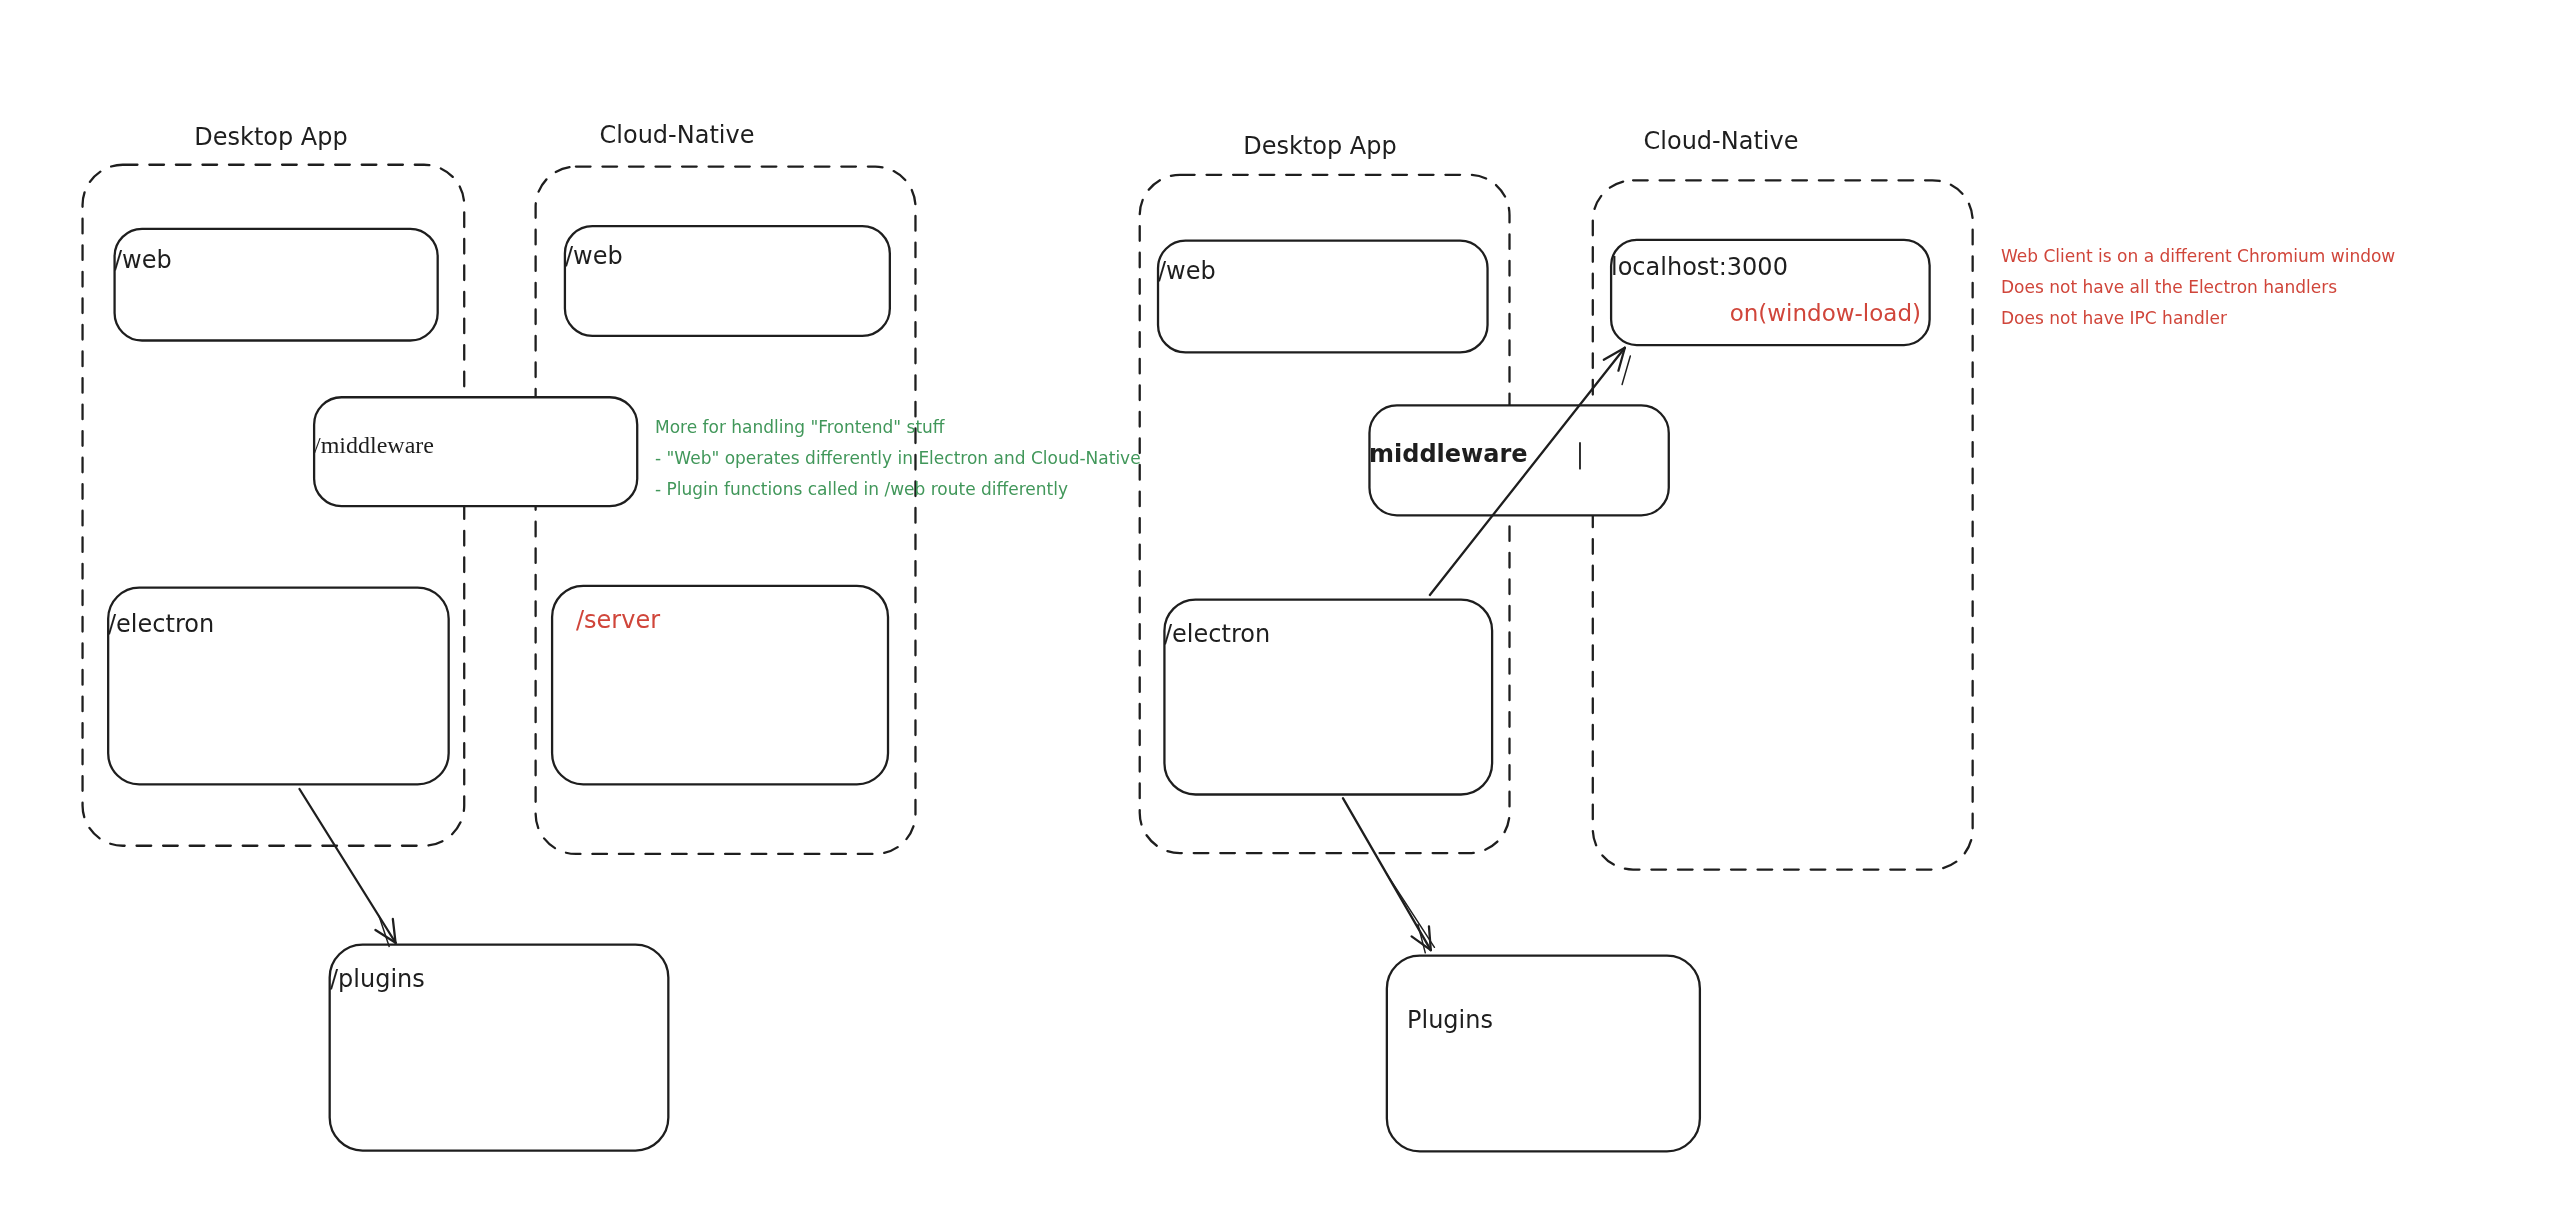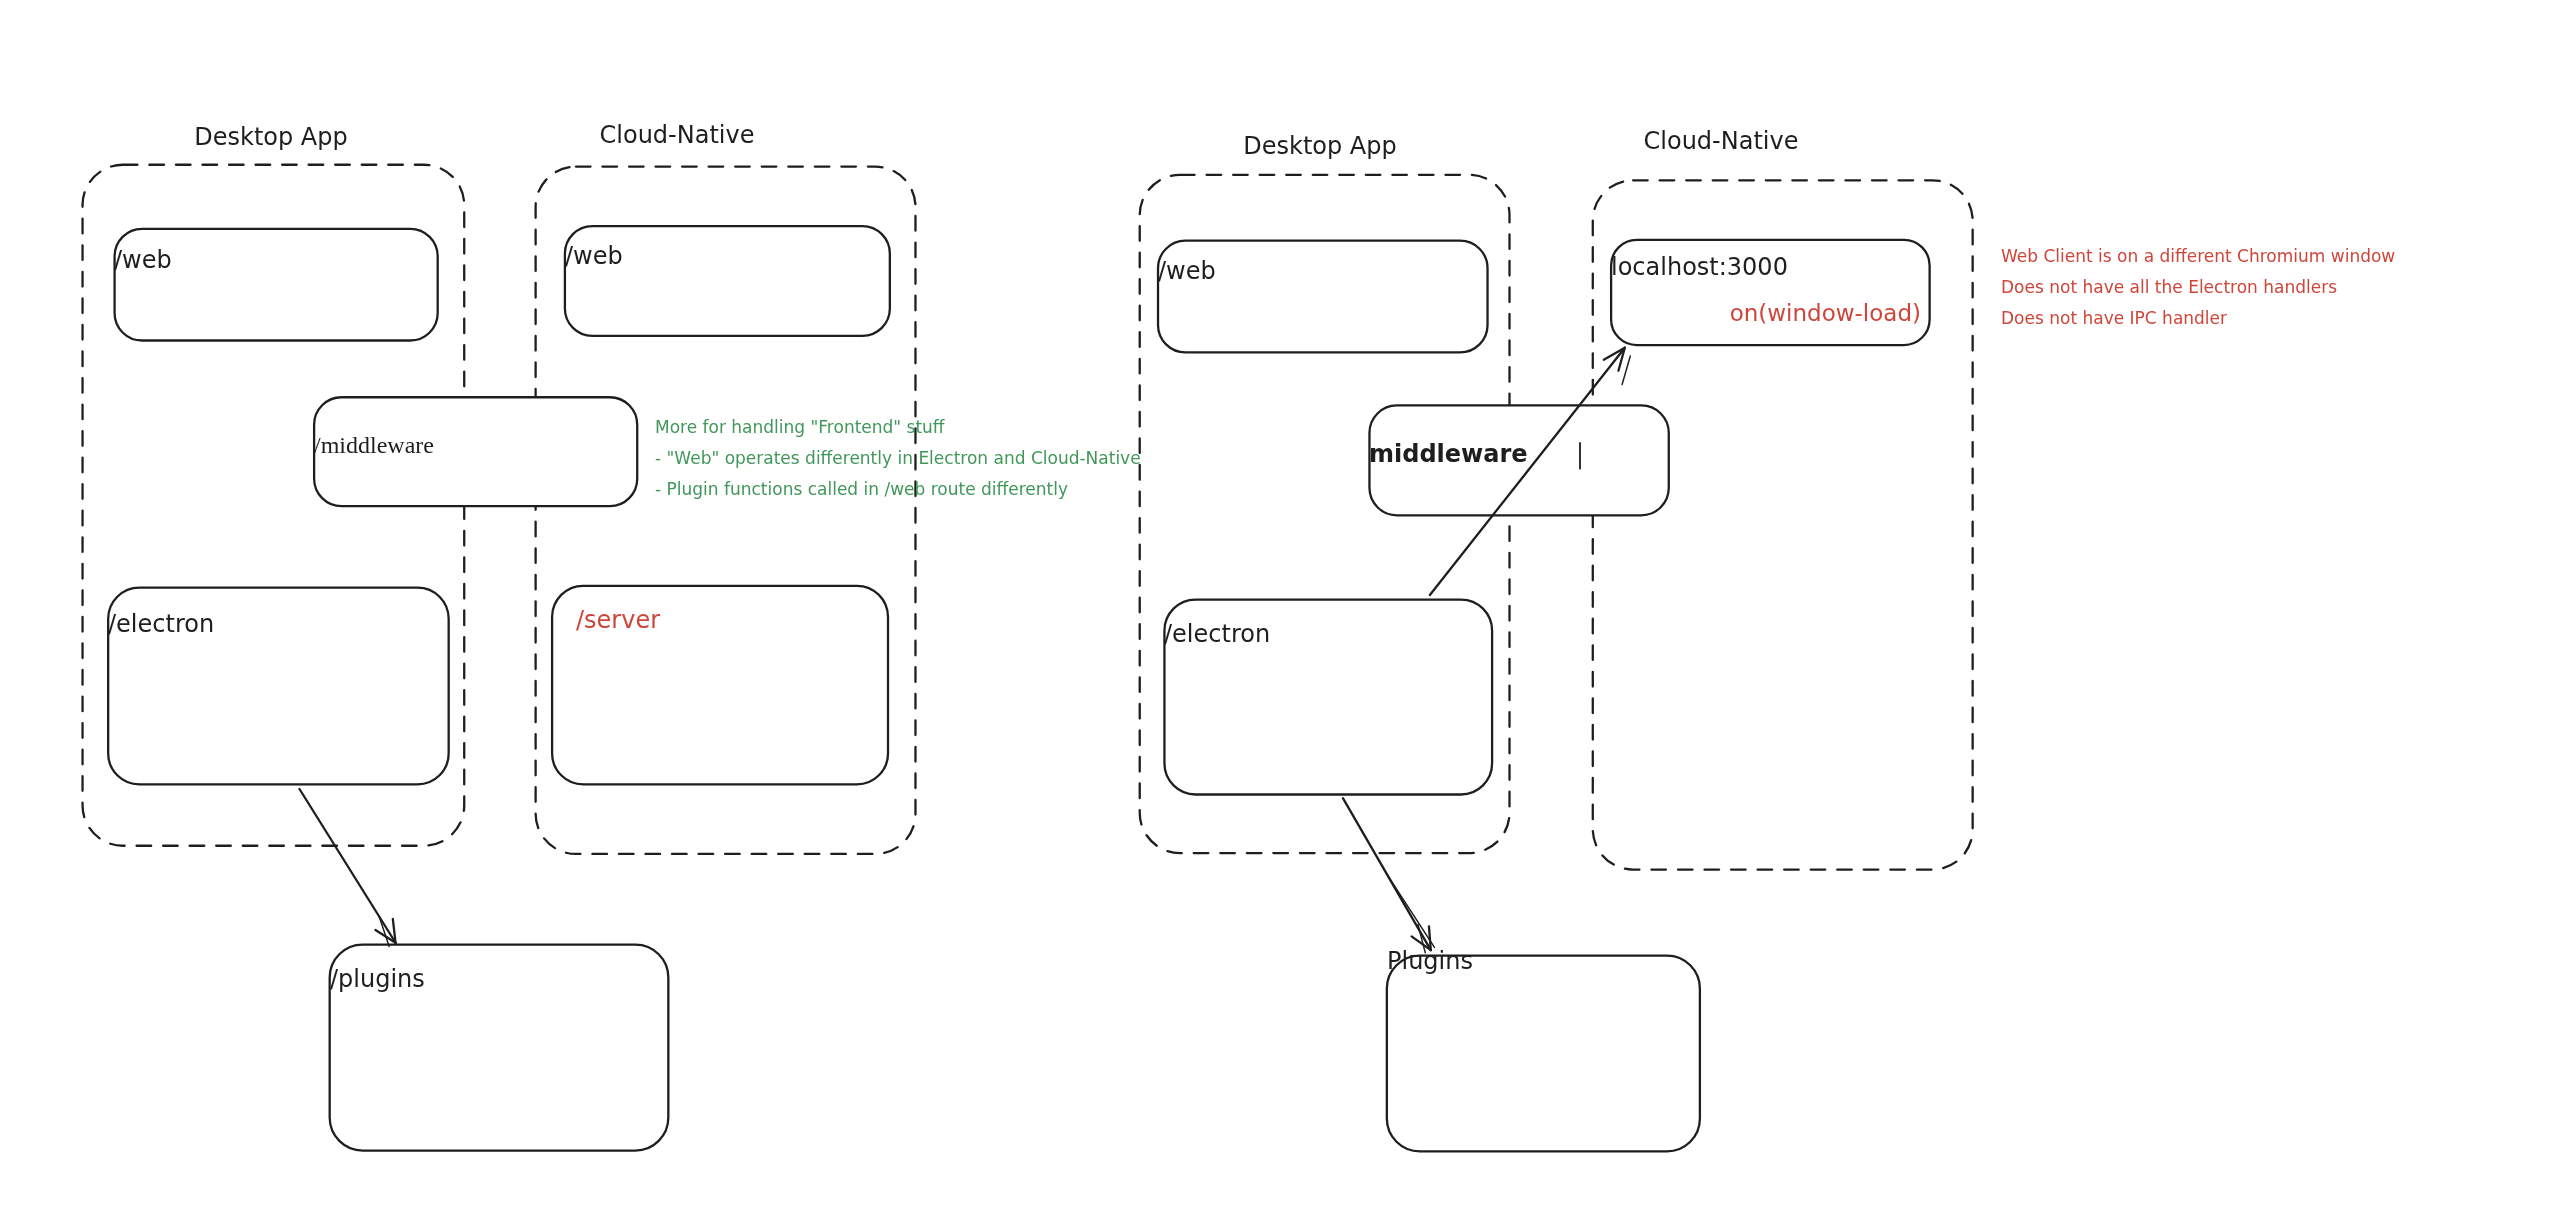--- a/index.html
+++ b/index.html
@@ -86,21 +86,21 @@
   </div>
 
   <div class="txt title" style="left:1320px;top:133px;">Desktop App</div>
   <div class="txt title" style="left:1721px;top:128px;">Cloud-Native</div>
 
   <div class="txt boxlabel" style="left:1158px;top:258px;width:330px;">/web</div>
   <div class="txt boxlabel" style="left:1611px;top:254px;width:355px;">localhost:3000</div>
   <div class="txt sub-right red" style="left:1611px;top:300px;width:290px;font-size:23px;">on(window-load)</div>
   <div class="txt boxlabel" style="left:1369px;top:441px;width:266px;font-weight:bold;">middleware</div>
   <div class="txt boxlabel" style="left:1164px;top:621px;width:328px;">/electron</div>
-  <div class="txt boxlabel" style="left:1387px;top:948px;width:356px;">Plugins</div>
+  <div class="txt boxlabel" style="left:1387px;top:1007px;width:356px;padding-left:20px;">Plugins</div>
 
   <div class="note note-red" style="left:2001px;top:241px;">
     <div>Web Client is on a different Chromium window</div>
     <div>Does not have all the Electron handlers</div>
     <div>Does not have IPC handler</div>
   </div>
 
 </div>
 
 

